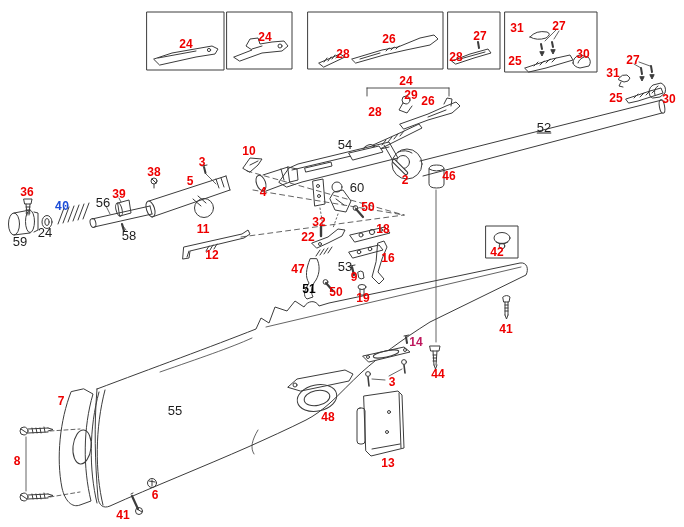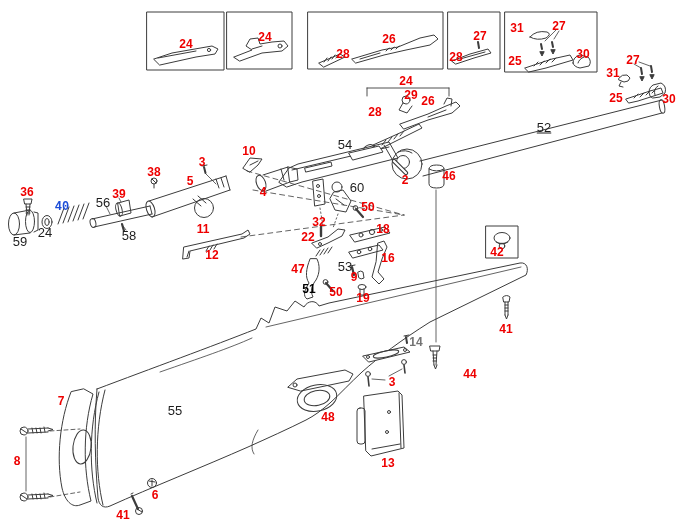--- a/index.html
+++ b/index.html
@@ -357,22 +357,22 @@
       <span class="part-label red" style="left: 309px; top: 249px; color: #000000; margin-top: 40px;">51</span>
       <span class="part-label red" style="left: 383px; top: 229px; color: rgb(238, 0, 0);">18</span>
       <span class="part-label red" style="left: 388px; top: 258px; color: rgb(238, 0, 0);">16</span>
       <span class="part-label red" style="left: 298px; top: 269px; color: rgb(238, 0, 0);">47</span>
       <span class="part-label red" style="left: 336px; top: 292px; color: rgb(238, 0, 0);">50</span>
       <span class="part-label black" style="left: 345px; top: 266px; color: rgb(29, 29, 29);">53</span>
       <span class="part-label red" style="left: 354px; top: 277px; color: rgb(238, 0, 0);">9</span>
       <span class="part-label red" style="left: 363px; top: 298px; color: rgb(238, 0, 0);">19</span>
       <span class="part-label red" style="left: 497px; top: 252px; color: rgb(238, 0, 0); text-align: right;">42</span>
       <span class="part-label red" style="left: 506px; top: 329px; color: rgb(238, 0, 0);">41</span>
-      <span class="part-label red" style="left: 438px; top: 374px; color: rgb(238, 0, 0); margin-left: 32px;">44</span>
-      <span class="part-label red" style="left: 416px; top: 342px; color: #737373;">14</span>
+      <span class="part-label red" style="left: 438px; top: 374px; color: rgb(238, 0, 0);">44</span>
+      <span class="part-label red" style="left: 416px; top: 342px; color: #be185d;">14</span>
       <span class="part-label red" style="left: 392px; top: 382px; color: rgb(238, 0, 0);">3</span>
       <span class="part-label red" style="left: 328px; top: 417px; color: rgb(238, 0, 0);">48</span>
       <span class="part-label red" style="left: 388px; top: 463px; color: rgb(238, 0, 0);">13</span>
       <span class="part-label black" style="left: 175px; top: 410px; color: rgb(29, 29, 29);">55</span>
       <span class="part-label red" style="left: 61px; top: 401px; color: rgb(238, 0, 0);">7</span>
       <span class="part-label red" style="left: 17px; top: 461px; color: rgb(238, 0, 0);">8</span>
       <span class="part-label red" style="left: 155px; top: 495px; color: rgb(238, 0, 0);">6</span>
       <span class="part-label red" style="left: 123px; top: 515px; color: rgb(238, 0, 0);">41</span>
     </div>
 

